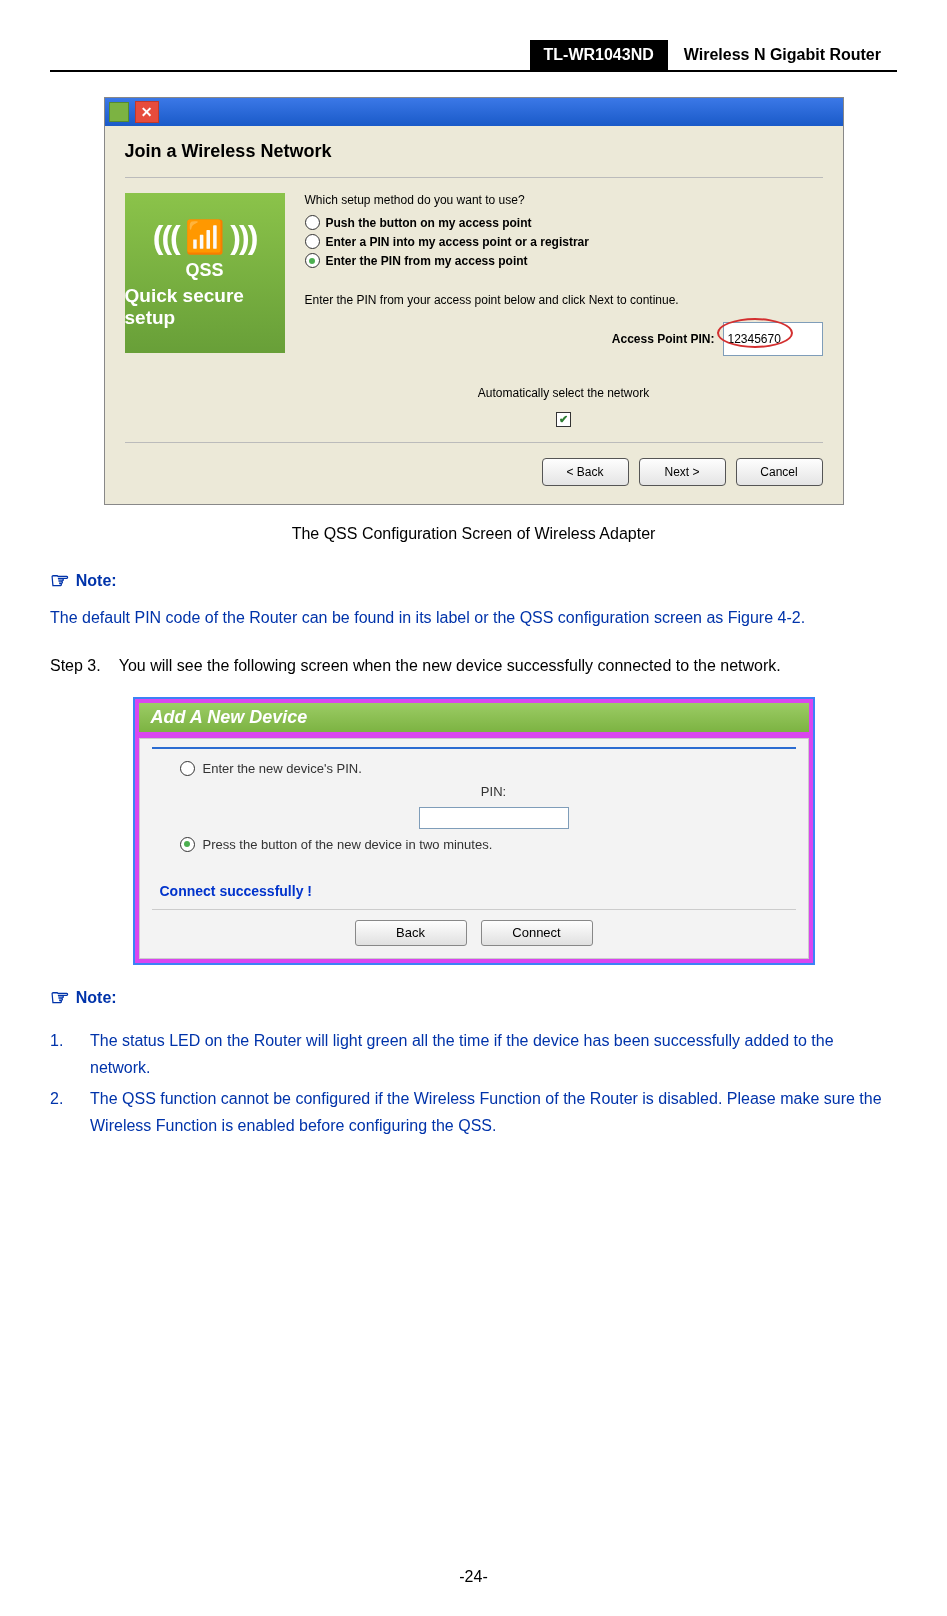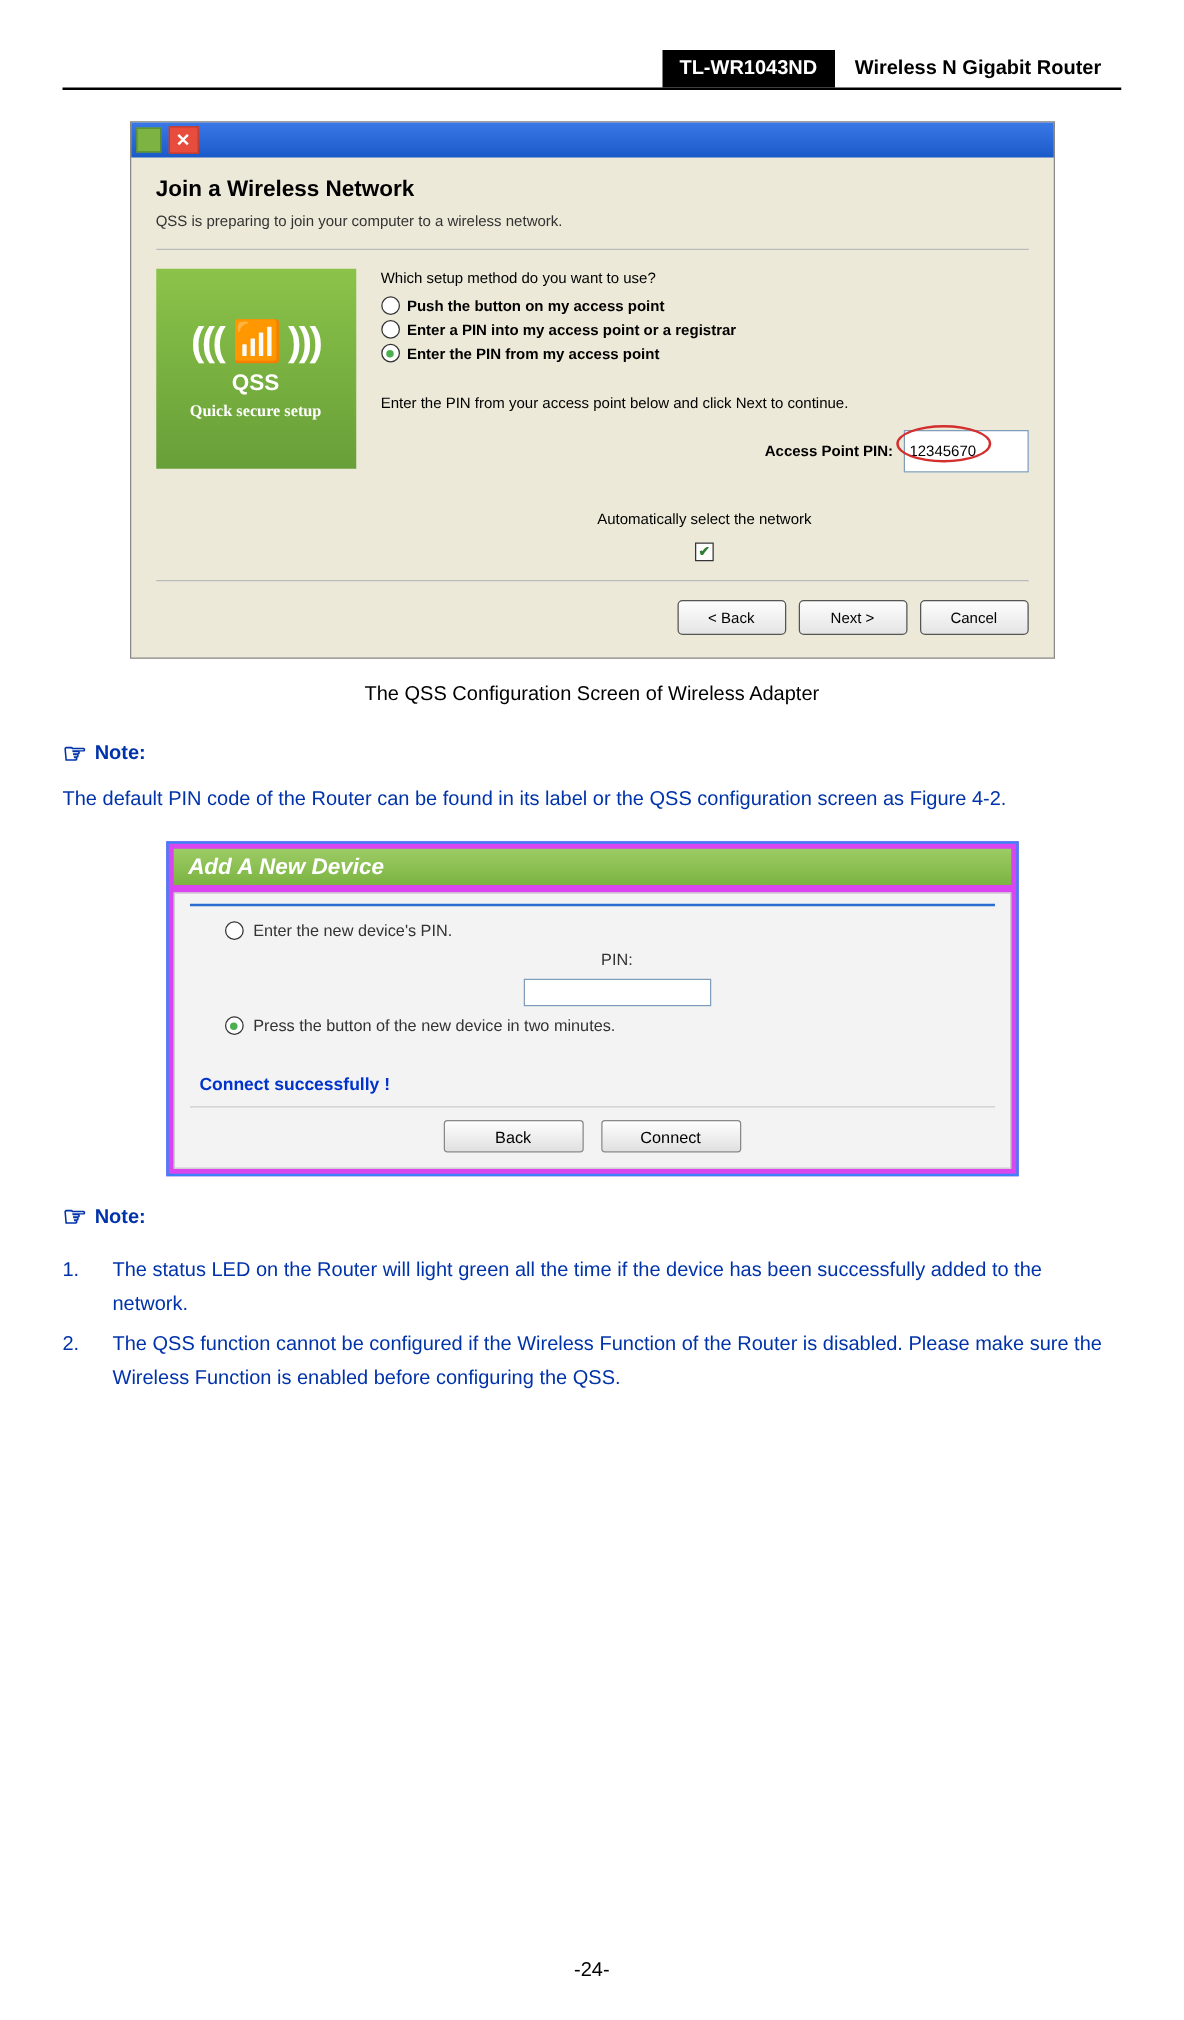--- a/index.html
+++ b/index.html
@@ -108,22 +108,21 @@
     }
     .qss-icon {
       font-size: 32px;
       letter-spacing: -2px;
     }
     .qss-text {
       font-size: 18px;
       margin: 4px 0;
     }
     .qss-sub {
-      font-size: 13px;
-      font-family: Liberation Serif, serif;
+      font-size: 19px;
     }
     .d1-right {
       flex: 1;
       font-size: 12px;
       color: #000;
     }
     .d1-question {
       margin-bottom: 8px;
     }
     .radio-row {
@@ -370,21 +369,20 @@
     <div class="product-name">Wireless N Gigabit Router</div>
   </div>
 
   <div class="dialog1">
     <div class="d1-titlebar">
       <div class="d1-icon"></div>
       <div class="d1-close">✕</div>
     </div>
     <div class="d1-body">
       <div class="d1-heading">Join a Wireless Network</div>
-      <div class="d1-subtext">QSS is preparing to join your computer to a wireless network.</div>
       <hr class="d1-hr">
       <div class="d1-main">
         <div class="qss-logo">
           <div class="qss-icon">((( 📶 )))</div>
           <div class="qss-text">QSS</div>
           <div class="qss-sub">Quick secure setup</div>
         </div>
         <div class="d1-right">
           <div class="d1-question">Which setup method do you want to use?</div>
           <div class="radio-row">
@@ -423,20 +421,24 @@
   </div>
 
   <div class="caption">The QSS Configuration Screen of Wireless Adapter</div>
 
   <div class="note-header">
     <span class="note-icon">☞</span>
     <span>Note:</span>
   </div>
   <div class="note-text">The default PIN code of the Router can be found in its label or the QSS configuration screen as Figure 4-2.</div>
 
+  <div class="step-text">
+    <span class="step-num">Step 3.</span>
+    <span>You will see the following screen when the new device successfully connected to the network.</span>
+  </div>
 
   <div class="dialog2">
     <div class="d2-titlebar">Add A New Device</div>
     <div class="d2-body">
       <hr class="d2-hr-top">
       <div class="d2-content">
         <div class="d2-radio-row">
           <span class="radio"></span>
           <span>Enter the new device's PIN.</span>
         </div>

